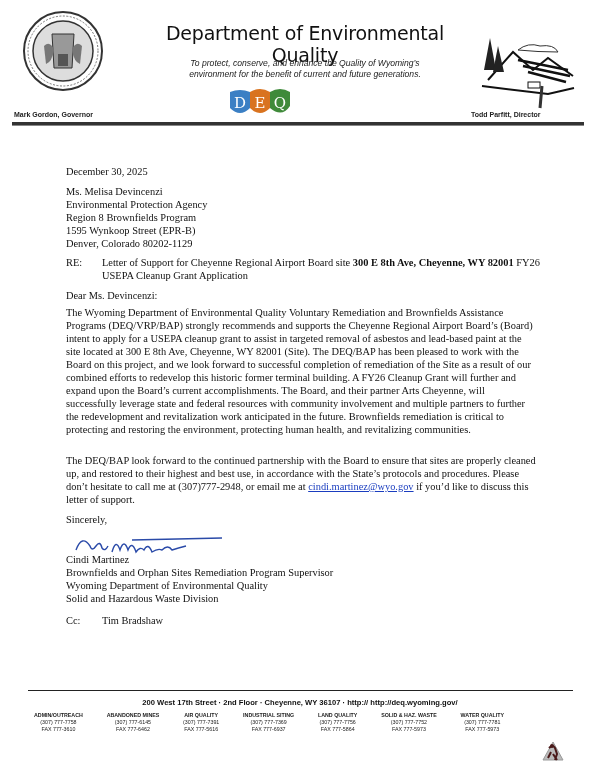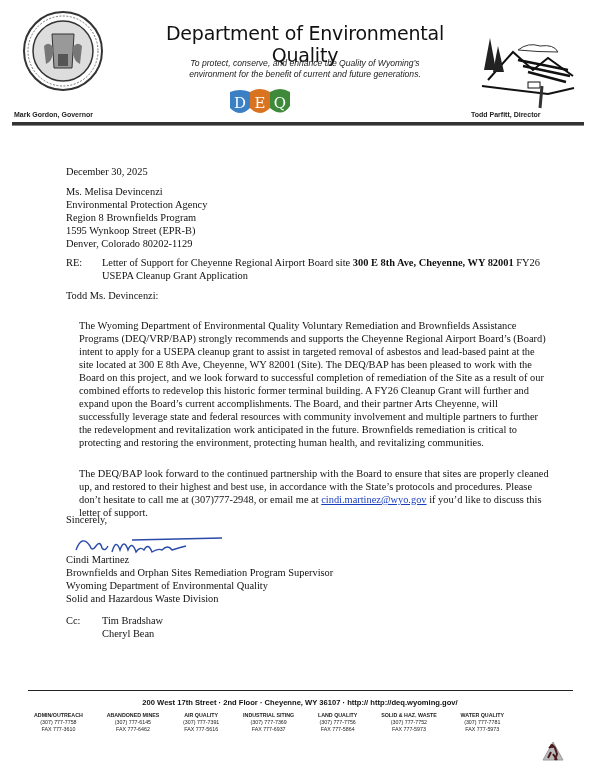--- a/index.html
+++ b/index.html
@@ -7,21 +7,21 @@
   .abs{position:absolute;}
   .hdr-title{left:140px;top:22px;width:330px;text-align:center;font-family:"DejaVu Sans",sans-serif;font-weight:normal;font-size:19px;color:#111;letter-spacing:-0.2px;}
   .hdr-motto{left:140px;top:58px;width:330px;text-align:center;font-family:"Liberation Sans",sans-serif;font-style:italic;font-size:8.6px;line-height:11px;color:#222;}
   .seal{left:22px;top:10px;width:82px;height:82px;}
   .mtn{left:478px;top:30px;width:100px;height:80px;}
   .gov{left:14px;top:111px;font-family:"Liberation Sans",sans-serif;font-weight:bold;font-size:7px;color:#222;}
   .dir{left:471px;top:111px;font-family:"Liberation Sans",sans-serif;font-weight:bold;font-size:7px;color:#222;}
   .deq-logo{left:228px;top:88px;width:64px;height:30px;}
   .hdr-rule{left:12px;top:122px;width:572px;height:3px;background:#333;border-bottom:1px solid #888;}
   .letter{left:66px;width:470px;font-size:10.4px;line-height:13px;}
-  .p{margin:13px;}
+  .p{margin:0;}
   .re-label{position:absolute;left:0;top:0;}
   .re-text{position:absolute;left:36px;top:0;width:440px;}
   a.email{color:#1a3dbf;text-decoration:underline;}
   .sig{left:72px;top:532px;width:160px;height:28px;}
   .ft-rule{left:28px;top:690px;width:545px;height:1px;background:#222;}
   .ft-addr{left:60px;top:698px;width:480px;text-align:center;font-family:"Liberation Sans",sans-serif;font-size:7.6px;font-weight:bold;}
   .ft-cols{left:34px;top:712px;width:470px;display:flex;justify-content:space-between;font-family:"Liberation Sans",sans-serif;font-size:5.3px;line-height:7px;color:#222;}
   .ft-col{text-align:center;}
   .ft-col .h{font-weight:bold;}
   .recycle{left:540px;top:740px;width:26px;height:26px;}
@@ -79,21 +79,21 @@
   <div>Region 8 Brownfields Program</div>
   <div>1595 Wynkoop Street (EPR-B)</div>
   <div>Denver, Colorado 80202-1129</div>
 </div>
 
 <div class="abs letter" style="top:256px;height:28px;">
   <span class="re-label">RE:</span>
   <div class="re-text"><span>Letter of Support for Cheyenne Regional Airport Board site </span><b>300 E 8th Ave, Cheyenne, WY 82001</b><span> FY26 USEPA Cleanup Grant Application</span></div>
 </div>
 
-<div class="abs letter" style="top:289px;">Todd Ms. Devincenzi:</div>
+<div class="abs letter" style="top:289px;">Dear Ms. Devincenzi:</div>
 
 <p class="abs letter p" style="top:306px;">The Wyoming Department of Environmental Quality Voluntary Remediation and Brownfields Assistance Programs (DEQ/VRP/BAP) strongly recommends and supports the Cheyenne Regional Airport Board’s (Board) intent to apply for a USEPA cleanup grant to assist in targeted removal of asbestos and lead-based paint at the site located at 300 E 8th Ave, Cheyenne, WY 82001 (Site). The DEQ/BAP has been pleased to work with the Board on this project, and we look forward to successful completion of remediation of the Site as a result of our combined efforts to redevelop this historic former terminal building. A FY26 Cleanup Grant will further and expand upon the Board’s current accomplishments. The Board, and their partner Arts Cheyenne, will successfully leverage state and federal resources with community involvement and multiple partners to further the redevelopment and revitalization work anticipated in the future. Brownfields remediation is critical to protecting and restoring the environment, protecting human health, and revitalizing communities.</p>
 
 <p class="abs letter p" style="top:454px;"><span>The DEQ/BAP look forward to the continued partnership with the Board to ensure that sites are properly cleaned up, and restored to their highest and best use, in accordance with the State’s protocols and procedures.  Please don’t hesitate to call me at (307)777-2948, or email me at </span><a class="email" href="#">cindi.martinez@wyo.gov</a><span> if you’d like to discuss this letter of support.</span></p>
 
 <div class="abs letter" style="top:513px;">Sincerely,</div>
 
 <div class="abs sig">
   <svg width="160" height="28" viewBox="0 0 160 28">
     <path d="M4 18 q6 -16 14 -4 q2 6 6 0 q4 -6 6 2 q3 4 6 -2 M40 20 q4 -14 8 -2 q4 -12 8 0 q4 -10 8 2 q4 -6 8 -2 q4 -8 8 2 q6 -4 10 -2 q6 -6 10 0 q6 -2 14 -4 M60 8 L150 6" fill="none" stroke="#2a4aa8" stroke-width="1.4"></path>
@@ -104,21 +104,20 @@
   <div>Cindi Martinez</div>
   <div>Brownfields and Orphan Sites Remediation Program Supervisor</div>
   <div>Wyoming Department of Environmental Quality</div>
   <div>Solid and Hazardous Waste Division</div>
 </div>
 
 <div class="abs letter" style="top:614px;height:30px;">
   <span class="re-label">Cc:</span>
   <div class="re-text">
     <div>Tim Bradshaw</div>
-    <div>Cheryl Bean</div>
   </div>
 </div>
 
 <div class="abs ft-rule"></div>
 <div class="abs ft-addr">200 West 17th Street  ·  2nd Floor  ·  Cheyenne, WY  36107  ·  http:// http://deq.wyoming.gov/</div>
 <div class="abs ft-cols">
   <div class="ft-col">
       <div class="h">ADMIN/OUTREACH</div>
       <div>(307) 777-7758</div>
       <div>FAX 777-3610</div>

